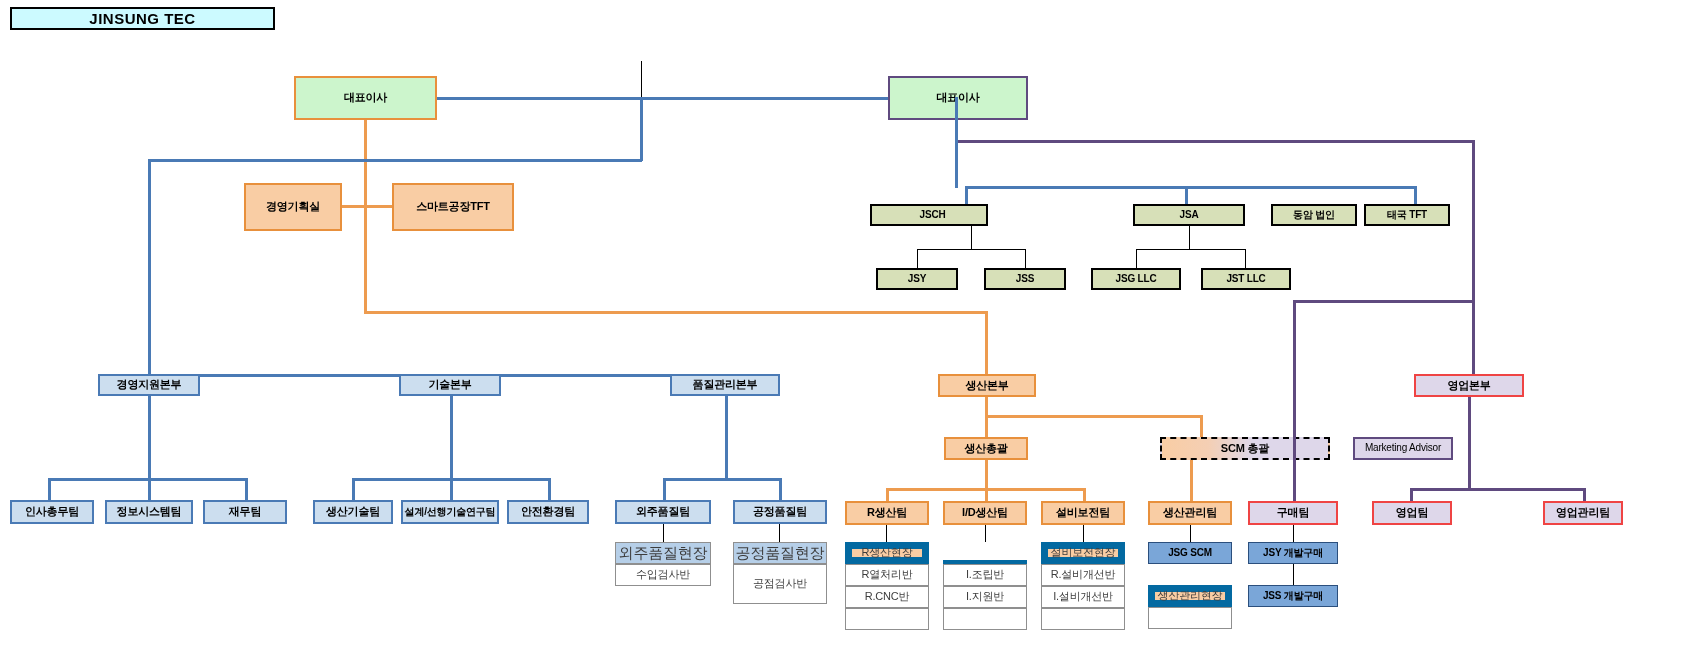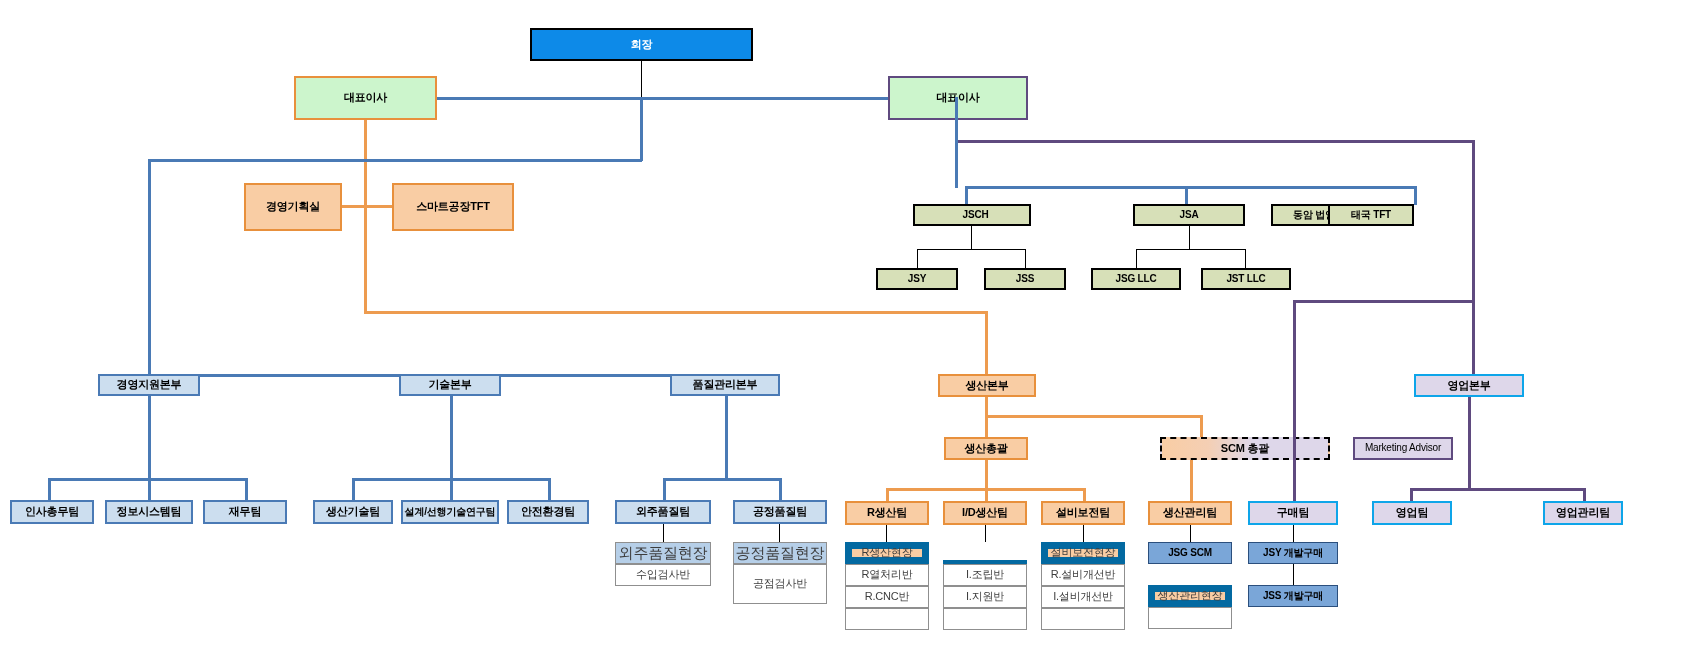--- a/index.html
+++ b/index.html
@@ -100,21 +100,21 @@
   .white-row{
     background:#fff;
     border:1px solid #8f8f8f;
     font-weight:normal;
     font-size:11px;
     color:#3d3d3d;
   }
   
   .lav{
     background:#ded7ea;
-    border:2px solid #0ea5e9;
+    border:2px solid #ef4444;
     font-size:11px;
   }
   .lav-norm{
     background:#ded7ea;
     border:2px solid #5f4a7f;
     font-size:11px;
     font-weight:normal;
   }
   
   .mblue{
@@ -128,22 +128,22 @@
     font-size:11px;
     background:linear-gradient(90deg,#f9cda4 0%,#f4cfb4 28%,#ded7ea 55%,#ded7ea 100%);
     justify-content:center;
   }
 </style>
 </head>
 <body>
 
 <div id="canvas">
 
-
-  <div class="bx chair" style="left:530px;top:28px;width:223px;height:33px;">회장</div>
+  <div class="bx title-banner" style="left:10px;top:7px;width:265px;height:23px;">JINSUNG TEC</div>
+
 
   <div class="ln bk v" style="left:641px;top:61px;width:1px;height:37px;"></div>
 
   <div class="ln v" style="left:640px;top:98px;height:63px;"></div>
 
   <div class="bx ceo-or" style="left:294px;top:76px;width:143px;height:44px;">대표이사</div>
 
   <div class="ln h" style="left:437px;top:97px;width:452px;"></div>
 
   <div class="bx ceo-pu" style="left:888px;top:76px;width:140px;height:44px;">대표이사</div>
@@ -160,24 +160,24 @@
   <div class="ln or h" style="left:342px;top:205px;width:22px;"></div>
   <div class="bx orange" style="left:392px;top:183px;width:122px;height:48px;">스마트공장TFT</div>
   <div class="ln or h" style="left:364px;top:205px;width:28px;"></div>
 
   <div class="ln v" style="left:955px;top:97px;height:91px;"></div>
   <div class="ln h" style="left:965px;top:186px;width:452px;"></div>
   <div class="ln v" style="left:965px;top:186px;height:19px;"></div>
   <div class="ln v" style="left:1185px;top:186px;height:19px;"></div>
   <div class="ln v" style="left:1414px;top:186px;height:19px;"></div>
 
-  <div class="bx sage" style="left:913px;top:204px;width:118px;height:22px;padding-left:7px;">JSCH</div>
+  <div class="bx sage" style="left:870px;top:204px;width:118px;height:22px;padding-left:7px;">JSCH</div>
   <div class="bx sage" style="left:1133px;top:204px;width:112px;height:22px;">JSA</div>
   <div class="bx sage" style="left:1271px;top:204px;width:86px;height:22px;">동암 법인</div>
-  <div class="bx sage" style="left:1328px;top:204px;width:86px;height:22px;">태국 TFT</div>
+  <div class="bx sage" style="left:1364px;top:204px;width:86px;height:22px;">태국 TFT</div>
 
   <div class="ln bk v" style="left:971px;top:226px;height:23px;"></div>
   <div class="ln bk h" style="left:917px;top:249px;width:109px;"></div>
   <div class="ln bk v" style="left:917px;top:249px;height:19px;"></div>
   <div class="ln bk v" style="left:1025px;top:249px;height:19px;"></div>
   <div class="bx sage" style="left:876px;top:268px;width:82px;height:22px;">JSY</div>
   <div class="bx sage" style="left:984px;top:268px;width:82px;height:22px;">JSS</div>
 
   <div class="ln bk v" style="left:1189px;top:226px;height:23px;"></div>
   <div class="ln bk h" style="left:1136px;top:249px;width:109px;"></div>

